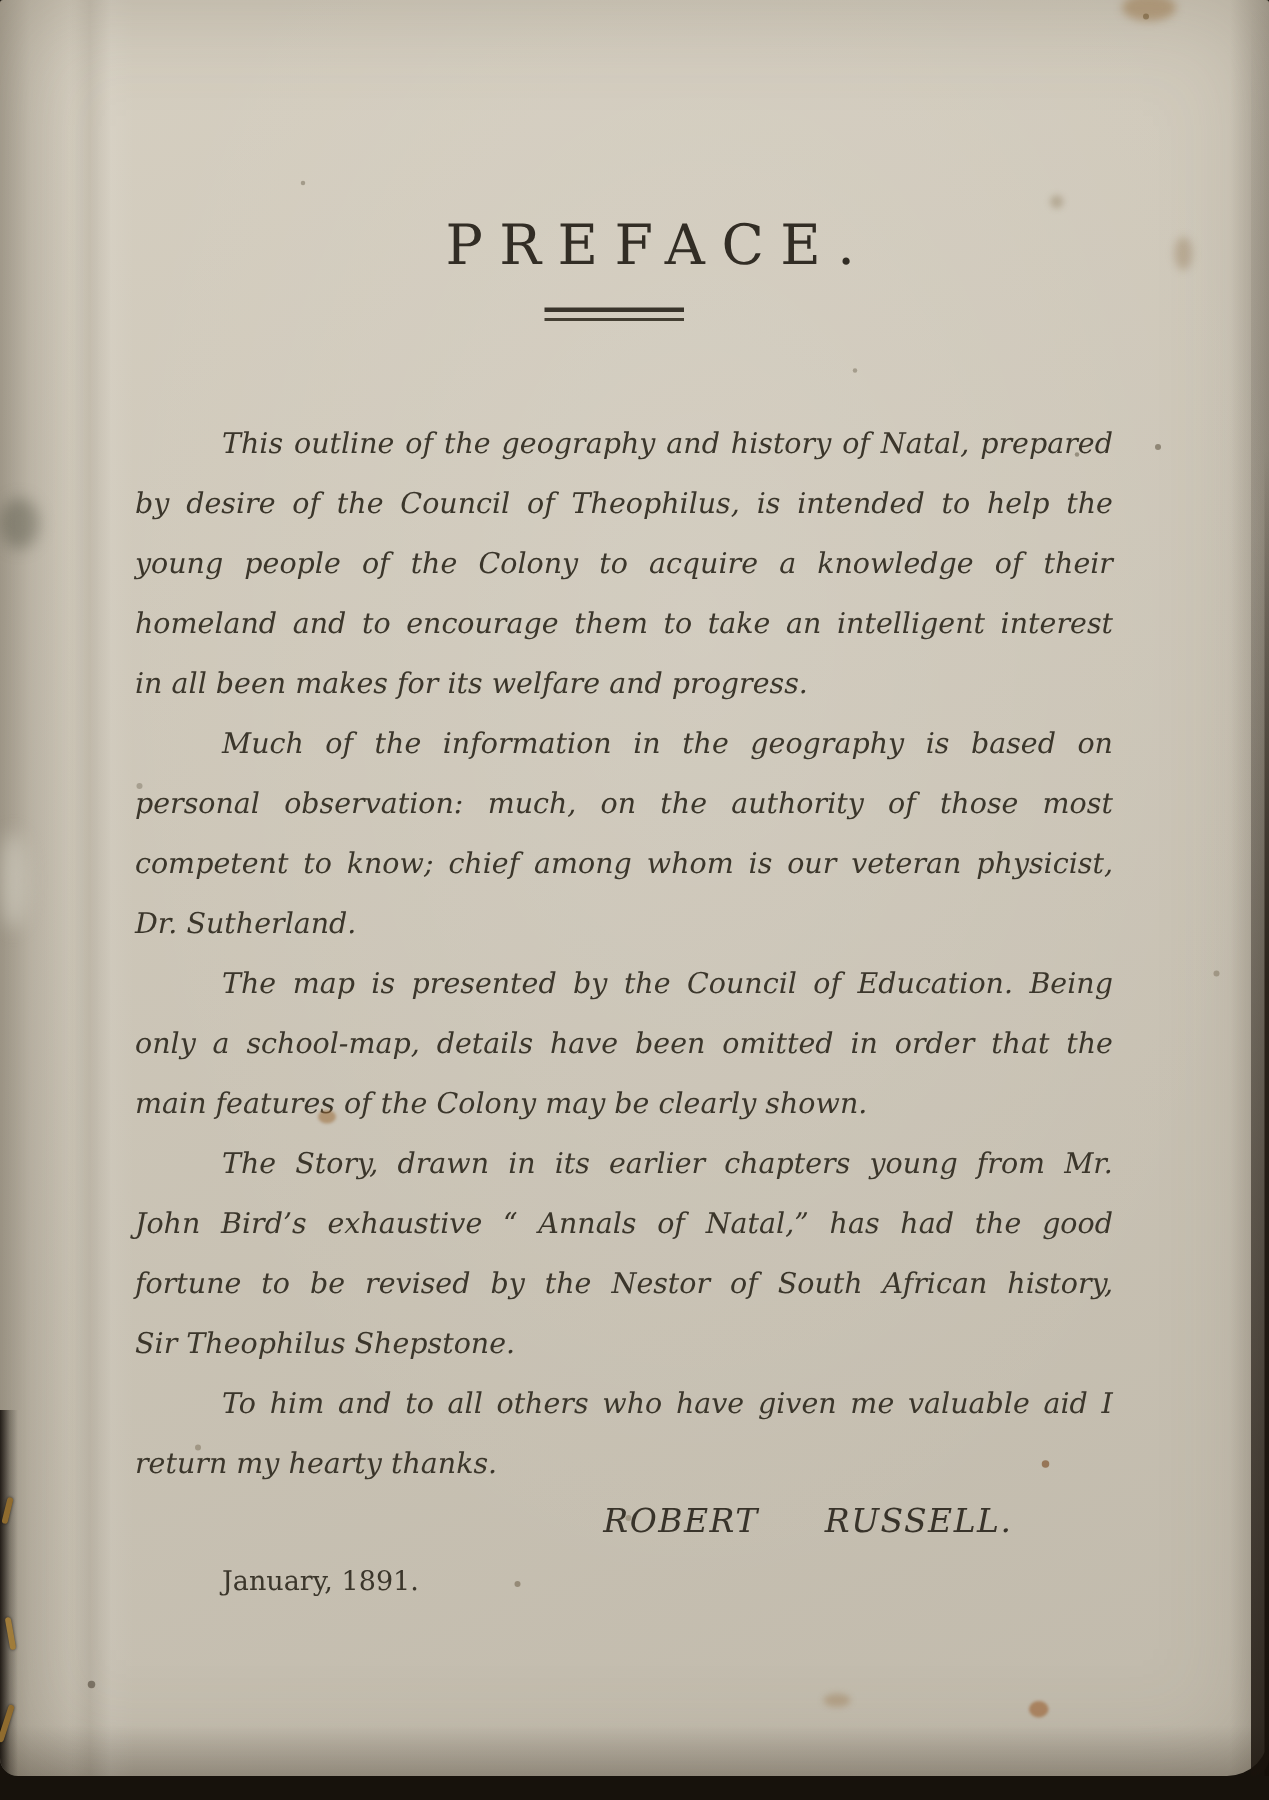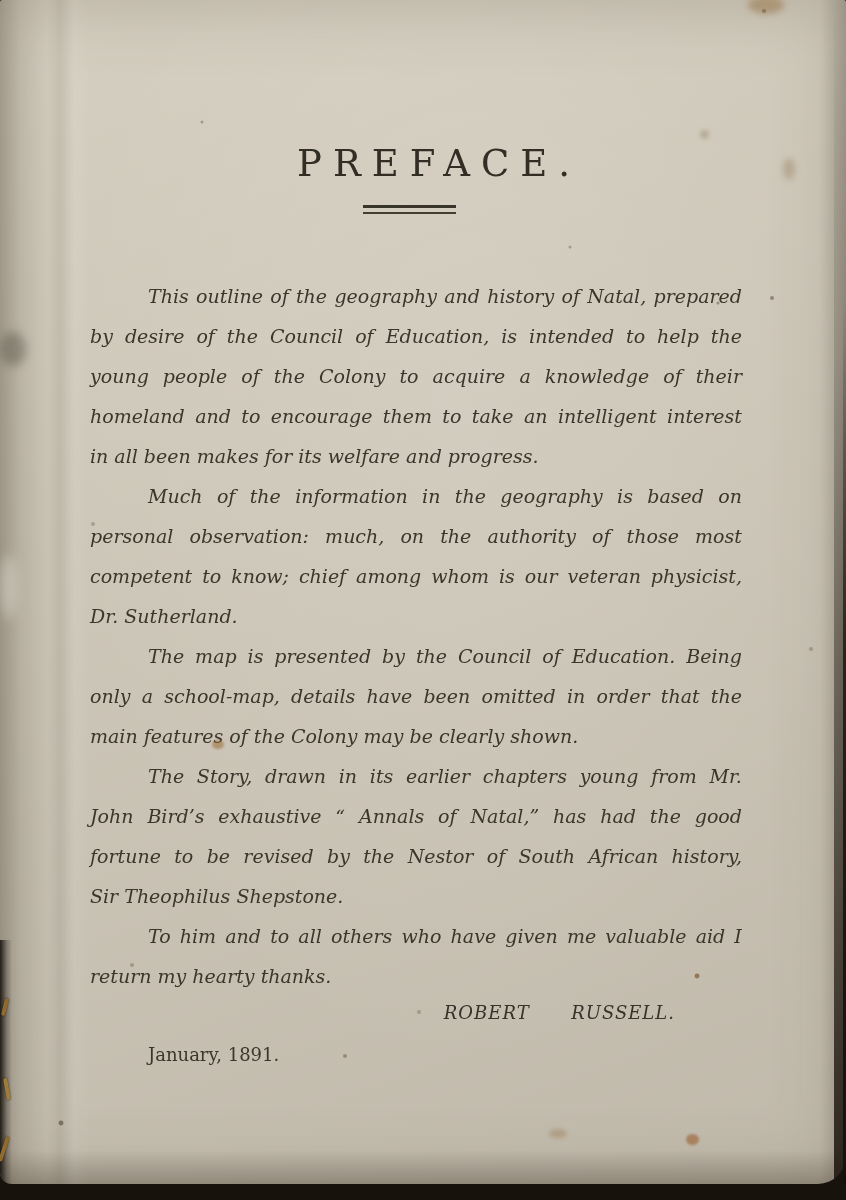--- a/index.html
+++ b/index.html
@@ -38,21 +38,21 @@
   .divider .rule-thin{display:block;height:2px;background:#45403488;margin-top:4px;height:1.6px;background:#443f33;}
   .body-text{
     position:absolute;left:90px;top:276px;width:652px;
     font-style:italic;font-size:19px;color:var(--ink);
   }
   .line{display:flex;justify-content:space-between;height:40px;line-height:40px;white-space:nowrap;}
   .line.indent{padding-left:58px;}
   .line.last{display:block;}
   .signature{
     position:absolute;right:171px;top:1002px;
-    font-style:italic;font-size:18px;letter-spacing:1px;word-spacing:14px;
+    font-style:italic;font-size:22px;letter-spacing:1px;word-spacing:14px;
     color:#38332a;white-space:pre;
   }
   .date{
     position:absolute;left:148px;top:1044px;
     font-size:18px;color:#3b362b;
   }
   
   .stain{position:absolute;border-radius:50%;pointer-events:none;}
   .stain-a{left:748px;top:-4px;width:36px;height:18px;background:rgba(145,105,55,.45);filter:blur(3px);}
   .stain-b{left:783px;top:158px;width:12px;height:22px;background:rgba(130,95,55,.30);filter:blur(3px);}
@@ -127,21 +127,21 @@
           <span>Natal,</span>
           <span>prepared</span>
         </div>
         <div class="line">
           <span>by</span>
           <span>desire</span>
           <span>of</span>
           <span>the</span>
           <span>Council</span>
           <span>of</span>
-          <span>Education,</span>
+          <span>Theophilus,</span>
           <span>is</span>
           <span>intended</span>
           <span>to</span>
           <span>help</span>
           <span>the</span>
         </div>
         <div class="line">
           <span>young</span>
           <span>people</span>
           <span>of</span>

